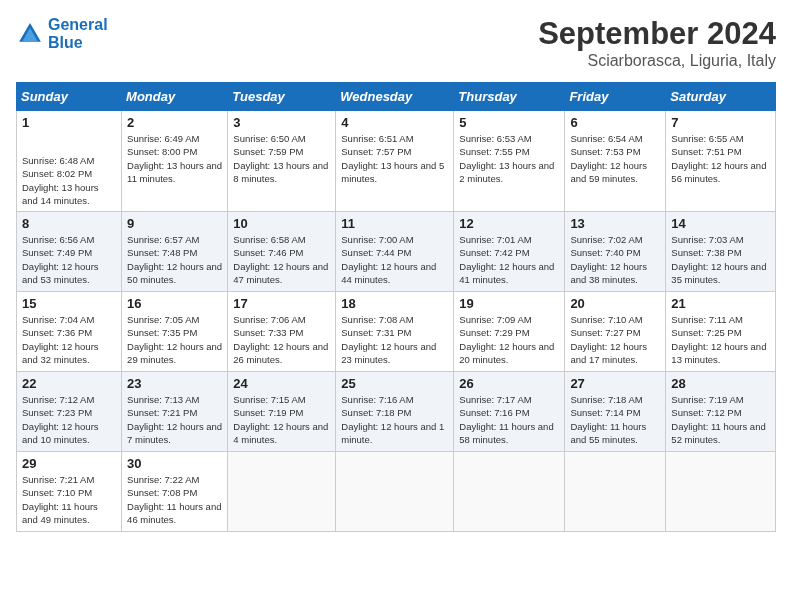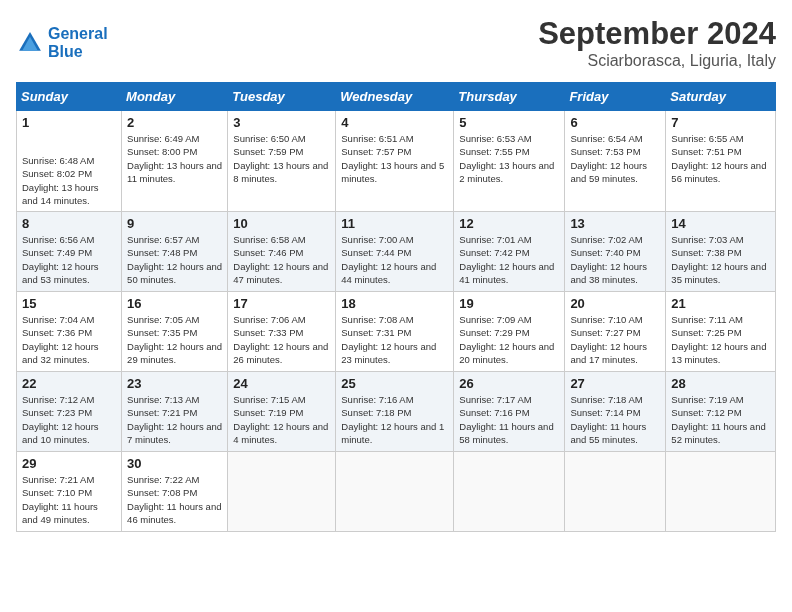--- a/index.html
+++ b/index.html
@@ -6,21 +6,21 @@
     body {
       font-family: Arial, sans-serif;
       background: #fff;
       width: 792px;
       min-height: 612px;
       padding: 16px;
     }
     .header {
       display: flex;
       justify-content: space-between;
-      align-items: center;
+      align-items: flex-start;
       margin-bottom: 12px;
     }
     .logo {
       display: flex;
       align-items: center;
       gap: 4px;
     }
     .logo-icon {
       width: 28px;
       height: 28px;

